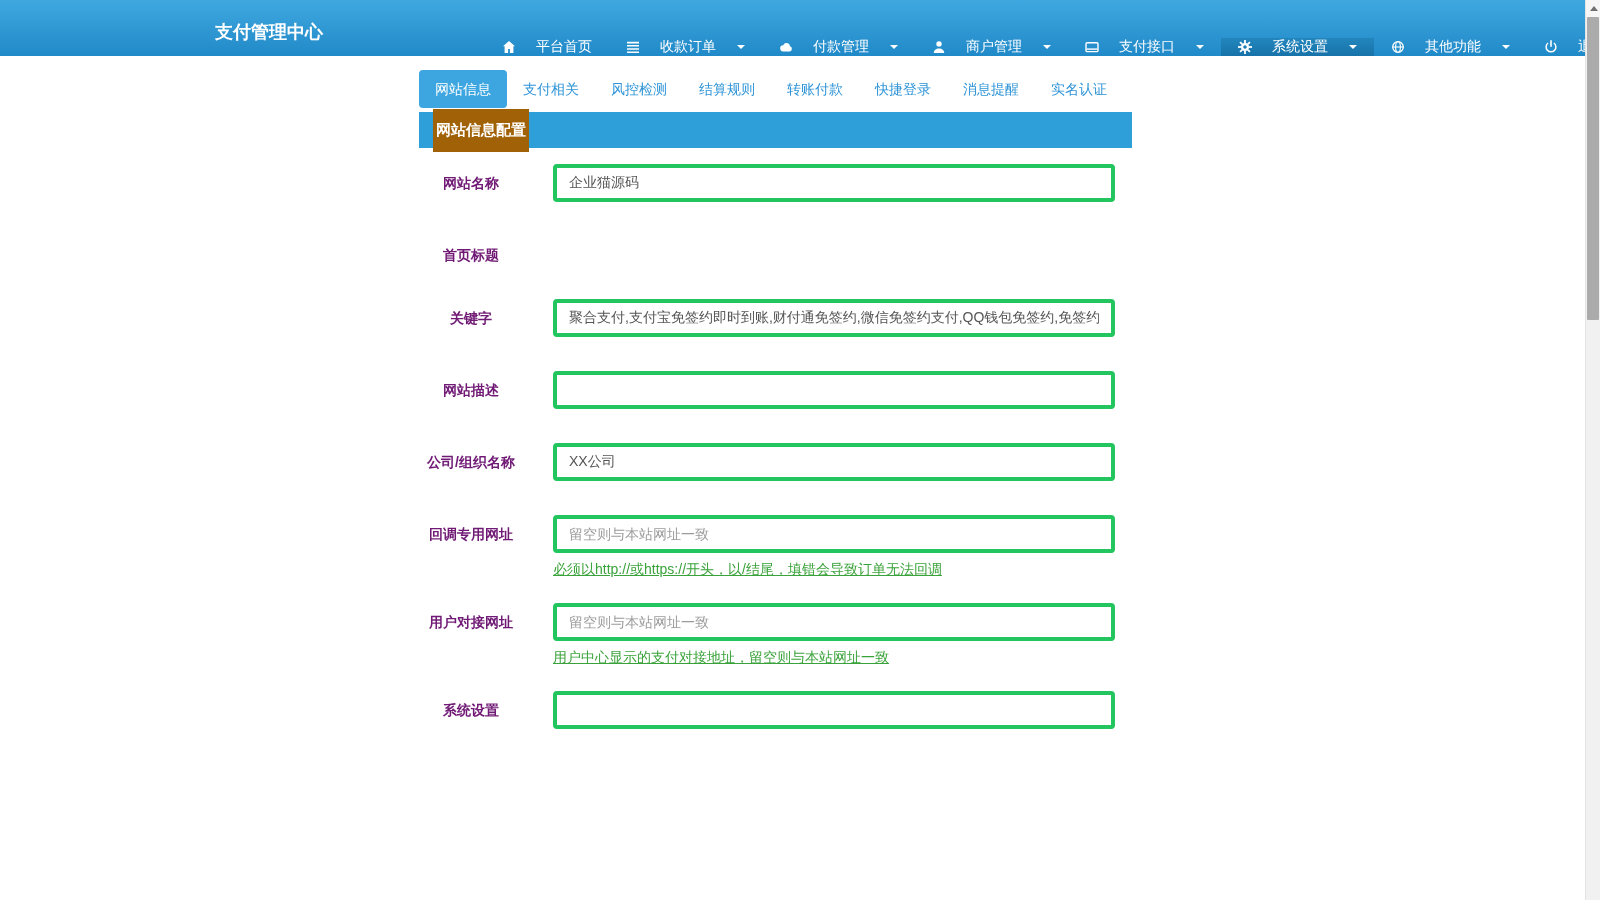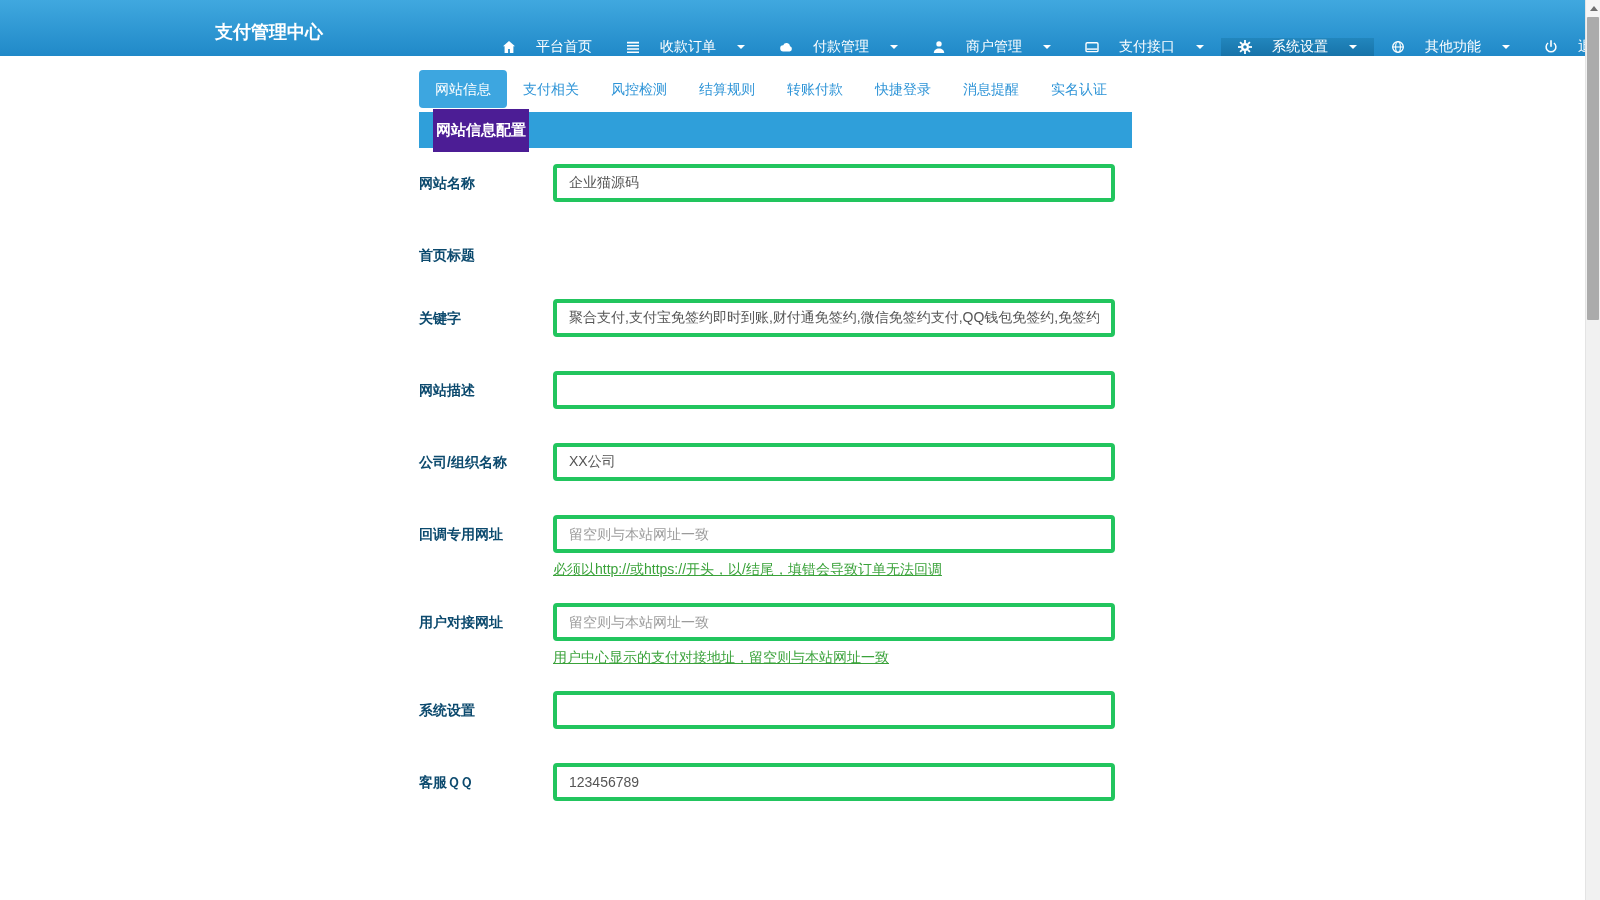--- a/index.html
+++ b/index.html
@@ -67,29 +67,29 @@
   .tabs-row .tab.active { background:#3da6e0; color:#fff; }
 
   
   .panel { margin-top:4px; }
   .panel-header {
     height:36px; background:#2f9fda; display:flex; align-items:center;
     padding-left:14px;
   }
   .panel-title {
     color:#fff; font-size:15px; font-weight:bold;
-    background:#4c1d95; padding:12px 3px;
+    background:#a16207; padding:12px 3px;
   }
   .panel-body { padding:16px 17px 30px 0; }
 
   .form-row { display:flex; margin-bottom:34px; }
   .form-row.with-hint { margin-bottom:24px; }
   .form-label {
-    width:104px; flex:0 0 104px; text-align:left;
-    font-weight:bold; color:#0c4a6e; font-size:14px; padding-top:11px;
+    width:104px; flex:0 0 104px; text-align:center;
+    font-weight:bold; color:#701a75; font-size:14px; padding-top:11px;
     white-space:nowrap;
   }
   .form-field { flex:1; margin-left:30px; min-width:0; }
   .form-control {
     width:100%; height:38px; border:4px solid #22c55e; border-radius:4px;
     padding:0 12px; font-size:14px; color:#555; background:#fff;
     font-family:inherit; outline:none;
   }
   .form-control::placeholder { color:#9b9b9b; }
   .hint { margin-top:8px; font-size:14px; color:#3aa23a;text-decoration:underline; }
@@ -233,19 +233,15 @@
           <div class="form-field"><input type="text" class="form-control" placeholder="留空则与本站网址一致" style=""><div class="hint">必须以http://或https://开头，以/结尾，填错会导致订单无法回调</div></div>
         </div>
         <div class="form-row with-hint">
           <div class="form-label">用户对接网址</div>
           <div class="form-field"><input type="text" class="form-control" placeholder="留空则与本站网址一致" style=""><div class="hint">用户中心显示的支付对接地址，留空则与本站网址一致</div></div>
         </div>
         <div class="form-row">
           <div class="form-label">系统设置</div>
           <div class="form-field"><input type="text" class="form-control" style=""></div>
         </div>
-        <div class="form-row">
-          <div class="form-label">客服ＱＱ</div>
-          <div class="form-field"><input type="text" class="form-control" value="123456789" style=""></div>
-        </div>
       </div>
   </div>
 </div>
 
 </body></html>

